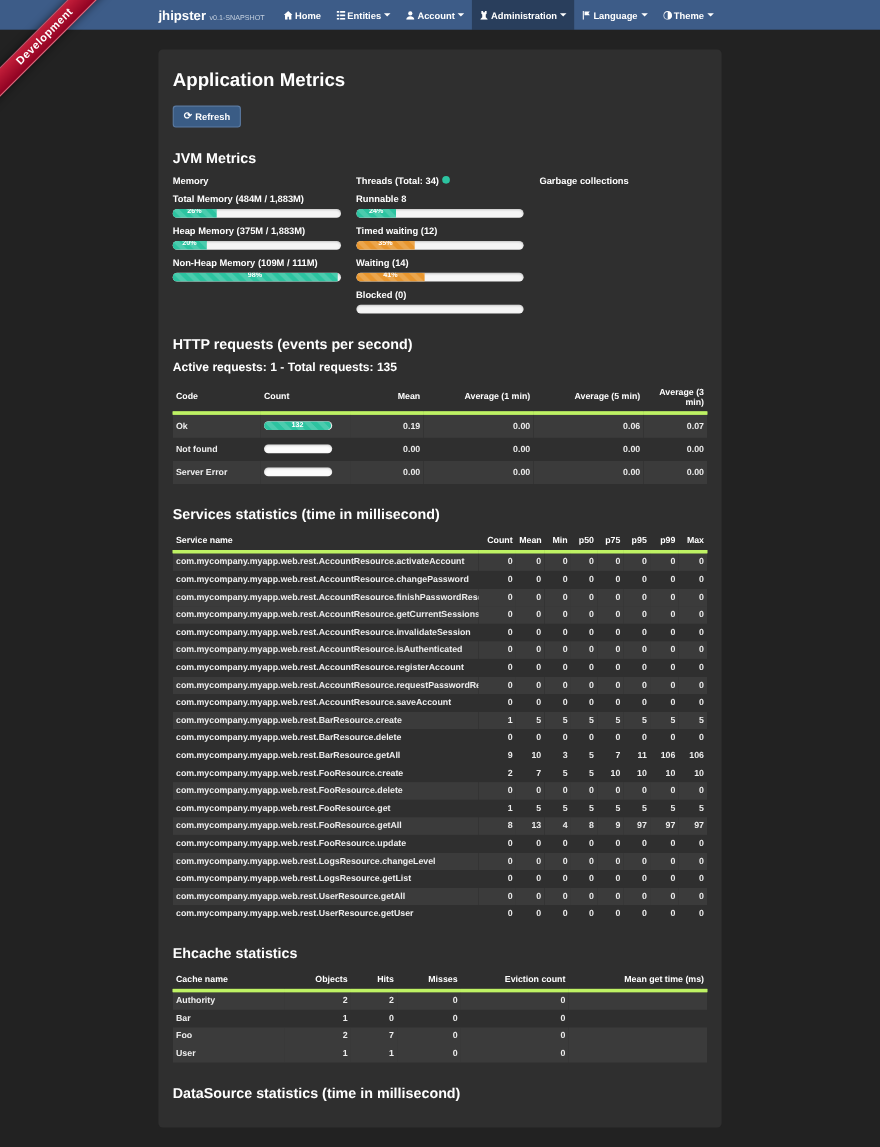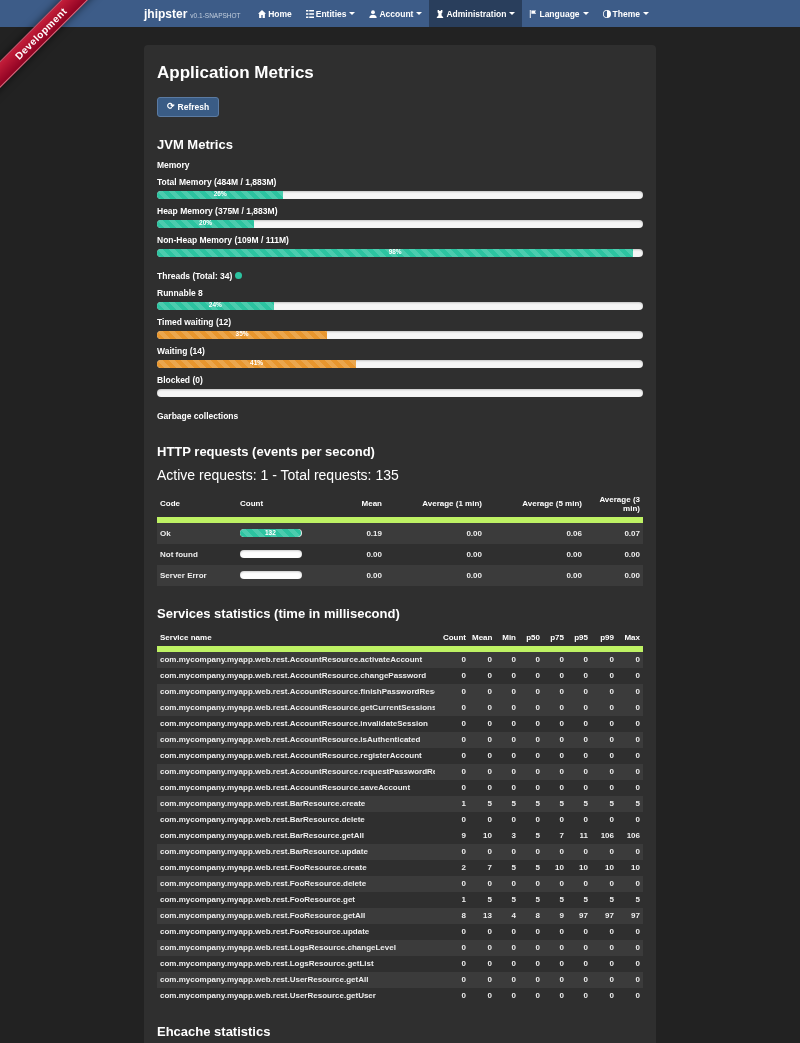--- a/index.html
+++ b/index.html
@@ -48,44 +48,44 @@
 
   .btn-refresh {
     background:#3a5c85; border:1px solid #5b7ba3; border-radius:3px;
     color:#fff; font-size:8.5px; font-weight:bold; padding:4px 9px;
     display:inline-flex; align-items:center; gap:3px; cursor:pointer;
     font-family:"Liberation Sans", sans-serif;
   }
   .refresh-icon { font-size:9px; line-height:1; }
 
   
-  .jvm-grid { display:flex; gap:14px; margin-bottom:6px;flex-direction:column; }
+  .jvm-grid { display:flex; gap:14px; margin-bottom:6px; }
   .jvm-col { flex:1; min-width:0; }
   .col-title { font-size:8.5px; font-weight:bold; margin-bottom:3px; display:flex; align-items:center; gap:3px; }
   .status-dot { width:7px; height:7px; border-radius:50%; background:#2cc3a0; display:inline-block; }
   .bar-label { font-size:8.5px; font-weight:bold; margin:7px 0 4px 0; white-space:nowrap; }
   .progress { height:8px; background:#f5f5f5; border-radius:4px; overflow:hidden; box-shadow:inset 0 1px 2px rgba(0,0,0,.2); }
   .progress .fill {
     height:100%; display:flex; align-items:center; justify-content:center;
     color:#fff; font-size:6.5px; font-weight:bold; line-height:1;
     background-image:linear-gradient(45deg, rgba(255,255,255,.15) 25%, transparent 25%, transparent 50%, rgba(255,255,255,.15) 50%, rgba(255,255,255,.15) 75%, transparent 75%, transparent);
     background-size:12px 12px;
   }
   .fill.success { background-color:#2cc3a0; }
   .fill.warning { background-color:#e8962e; }
   .gc-row { display:flex; justify-content:space-between; font-size:8.5px; font-weight:bold; line-height:1.55; color:#eee; }
 
   
   table { width:100%; border-collapse:collapse; font-size:8px; table-layout:fixed; }
-  th { font-weight:bold; padding:4px 3px; border-bottom:6px solid #bef264; color:#fff; }
+  th { font-weight:bold; padding:4px 3px; border-bottom:3px solid #bef264; color:#fff; }
   td { padding:3.5px 3px; font-weight:bold; color:#eee; overflow:hidden; white-space:nowrap; }
   tr.odd td { background:#3b3b3b; }
   .al { text-align:left; } .ar { text-align:right; }
   #http-table td { padding:6px 3px; }
-  .http-summary { font-size:14px; font-weight:normal; margin-bottom:8px; }
+  .http-summary { font-size:11px; font-weight:bold; margin-bottom:8px; }
 
   .pill { width:62px; height:8px; background:#fdfdfd; border-radius:4px; overflow:hidden; }
   .pill .fill { border-radius:4px; }
 </style>
 </head>
 <body>
 
 <div class="ribbon-wrap">
   <div class="ribbon">Development</div>
 </div>
@@ -400,31 +400,20 @@
             <td class="al">com.mycompany.myapp.web.rest.BarResource.getAll</td>
             <td class="ar">9</td>
             <td class="ar">10</td>
             <td class="ar">3</td>
             <td class="ar">5</td>
             <td class="ar">7</td>
             <td class="ar">11</td>
             <td class="ar">106</td>
             <td class="ar">106</td>
           </tr>
-          <tr class="odd">
-            <td class="al">com.mycompany.myapp.web.rest.BarResource.update</td>
-            <td class="ar">0</td>
-            <td class="ar">0</td>
-            <td class="ar">0</td>
-            <td class="ar">0</td>
-            <td class="ar">0</td>
-            <td class="ar">0</td>
-            <td class="ar">0</td>
-            <td class="ar">0</td>
-          </tr>
           <tr class="even">
             <td class="al">com.mycompany.myapp.web.rest.FooResource.create</td>
             <td class="ar">2</td>
             <td class="ar">7</td>
             <td class="ar">5</td>
             <td class="ar">5</td>
             <td class="ar">10</td>
             <td class="ar">10</td>
             <td class="ar">10</td>
             <td class="ar">10</td>
@@ -526,20 +515,28 @@
           <tr>
             <th class="al">Cache name</th>
             <th class="ar" style="width: 60px;">Objects</th>
             <th class="ar" style="width: 42px;">Hits</th>
             <th class="ar" style="width: 58px;">Misses</th>
             <th class="ar" style="width: 98px;">Eviction count</th>
             <th class="ar" style="width: 126px;">Mean get time (ms)</th>
           </tr>
         </thead>
         <tbody>
+          <tr class="odd">
+            <td class="al">Authority</td>
+            <td class="ar">2</td>
+            <td class="ar">2</td>
+            <td class="ar">0</td>
+            <td class="ar">0</td>
+            <td class="ar"></td>
+          </tr>
           <tr class="even">
             <td class="al">Bar</td>
             <td class="ar">1</td>
             <td class="ar">0</td>
             <td class="ar">0</td>
             <td class="ar">0</td>
             <td class="ar"></td>
           </tr>
           <tr class="odd">
             <td class="al">Foo</td>

